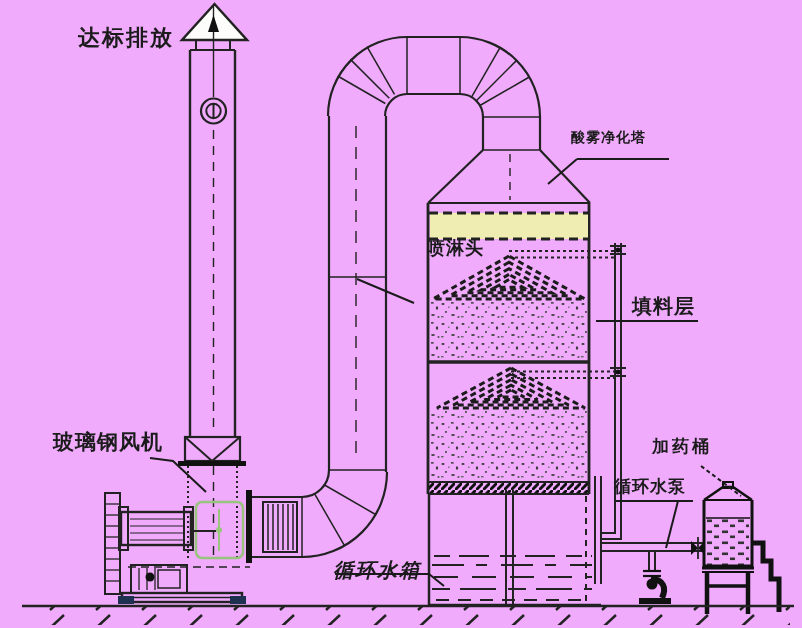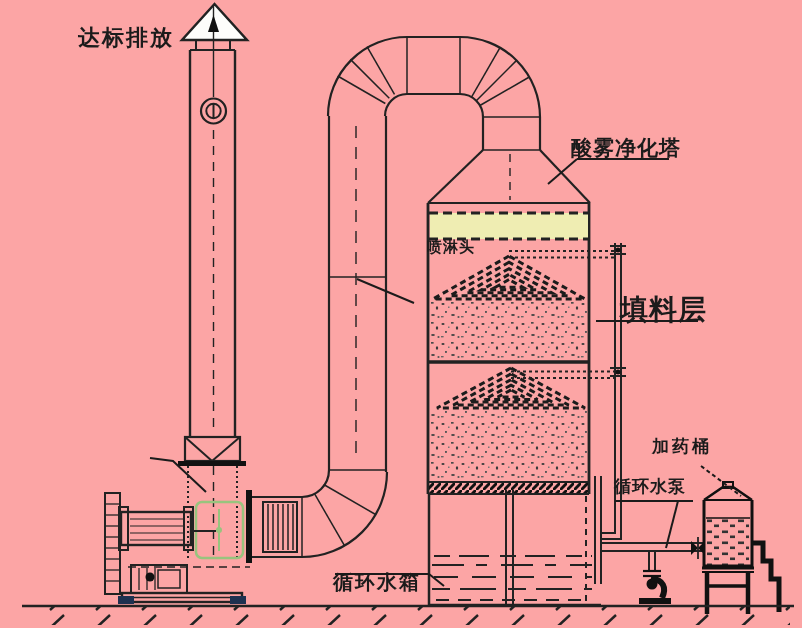--- a/index.html
+++ b/index.html
@@ -1,37 +1,37 @@
 <!DOCTYPE html>
 <html><head>
 <meta charset="utf-8">
 <style>
   html,body{margin:0;padding:0;background:#ffffff;}
   #canvas{
     position:relative;
     width:802px;height:628px;
-    background:#fca5a5;
+    background:#f0abfc;
     font-family:"Liberation Sans","DejaVu Sans",sans-serif;
     overflow:hidden;
   }
   #lineart{position:absolute;left:0;top:0;}
   .lbl{
     position:absolute;
     color:#1b1b1b;
     font-weight:700;
     white-space:nowrap;
     line-height:1.1;
     user-select:none;
   }
   .lbl-emission{left:78px;top:26px;font-size:22px;letter-spacing:2px;}
-  .lbl-tower{left:571px;top:136px;font-size:21px;letter-spacing:1px;}
-  .lbl-spray{left:427px;top:239px;font-size:15px;letter-spacing:1px;}
-  .lbl-packing{left:620px;top:295px;font-size:28px;letter-spacing:1px;}
+  .lbl-tower{left:571px;top:130px;font-size:14px;letter-spacing:1px;}
+  .lbl-spray{left:427px;top:239px;font-size:18px;letter-spacing:1px;}
+  .lbl-packing{left:620px;top:295px;font-size:20px;letter-spacing:1px;padding-left:12px;}
   .lbl-fan{left:53px;top:430px;font-size:21px;letter-spacing:1px;}
-  .lbl-tank{left:333px;top:571px;font-size:20px;letter-spacing:2px;}
+  .lbl-tank{left:333px;top:559px;font-size:20px;letter-spacing:2px;font-style:italic;}
   .lbl-pump{left:614px;top:478px;font-size:17px;letter-spacing:1px;text-align:right;}
   .lbl-barrel{left:652px;top:438px;font-size:17px;letter-spacing:3px;}
 </style>
 </head>
 <body>
 
 <div id="canvas">
 
   <svg id="lineart" width="802" height="628" viewBox="0 0 802 628" xmlns="http://www.w3.org/2000/svg">
 
@@ -336,17 +336,18 @@
         <line x1="678" y1="501" x2="666" y2="548"></line>
       </g>
       <line x1="701" y1="466" x2="741" y2="496" stroke-dasharray="4 3"></line>
     </g>
   </svg>
 
   <div class="lbl lbl-emission">达标排放</div>
   <div class="lbl lbl-tower">酸雾净化塔</div>
   <div class="lbl lbl-spray">喷淋头</div>
   <div class="lbl lbl-packing">填料层</div>
+  <div class="lbl lbl-fan">玻璃钢风机</div>
   <div class="lbl lbl-tank">循环水箱</div>
   <div class="lbl lbl-pump">循环水泵</div>
   <div class="lbl lbl-barrel">加药桶</div>
 
 </div>
 
 </body></html>

